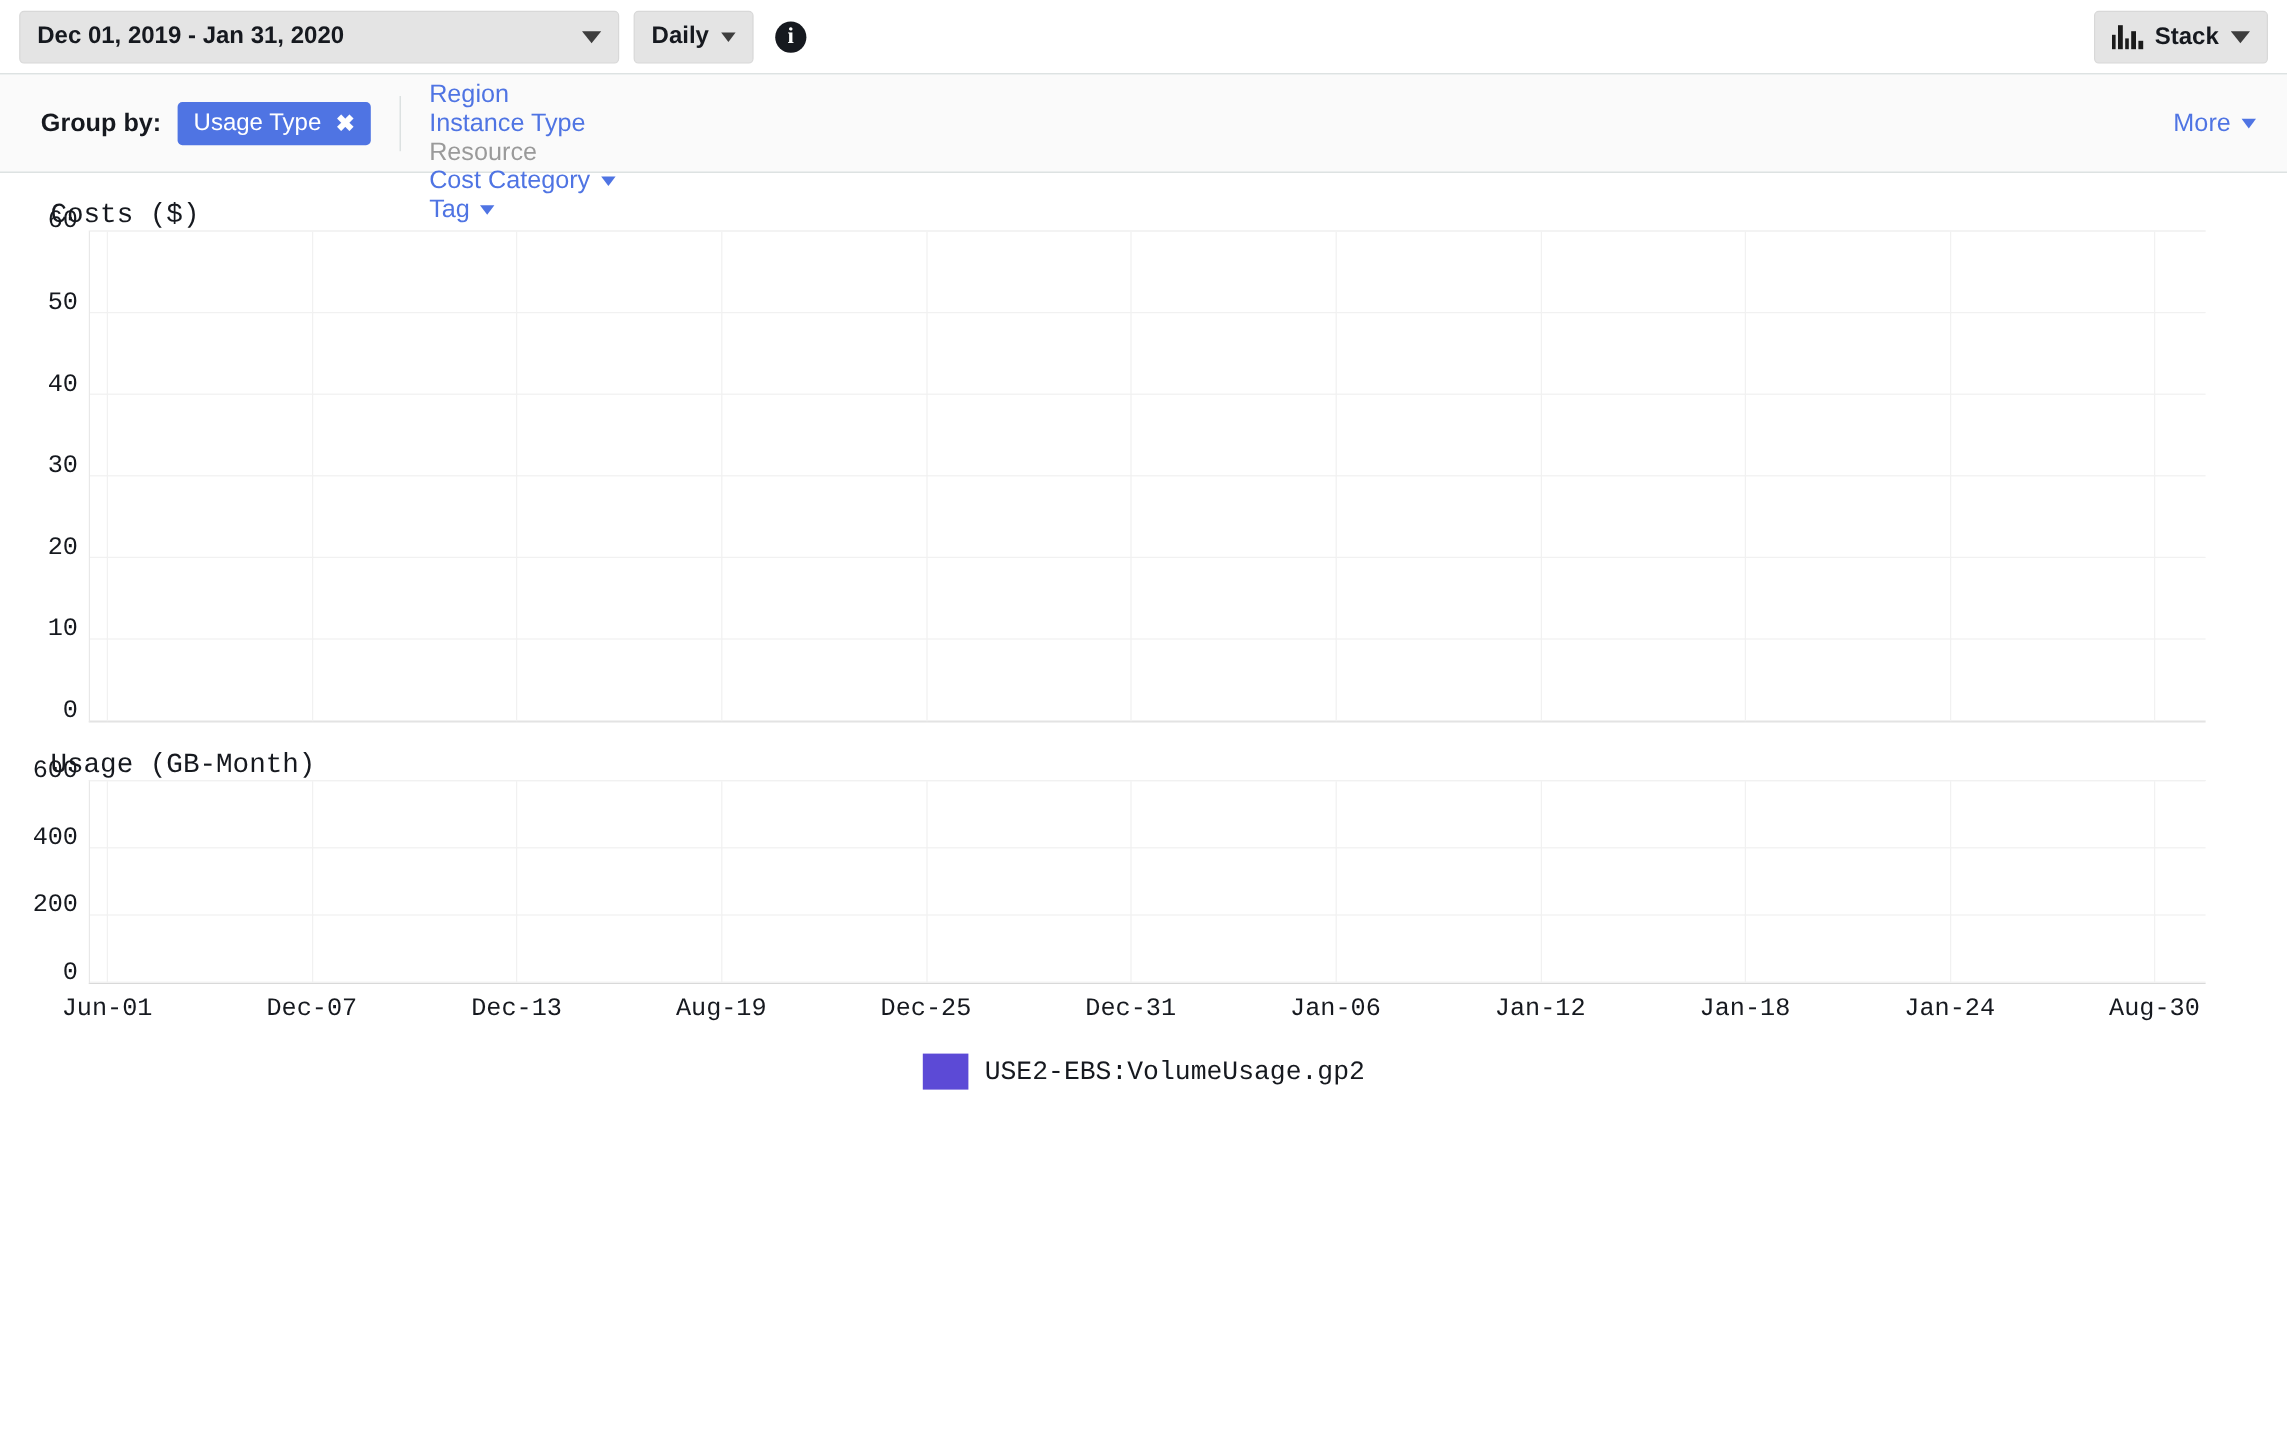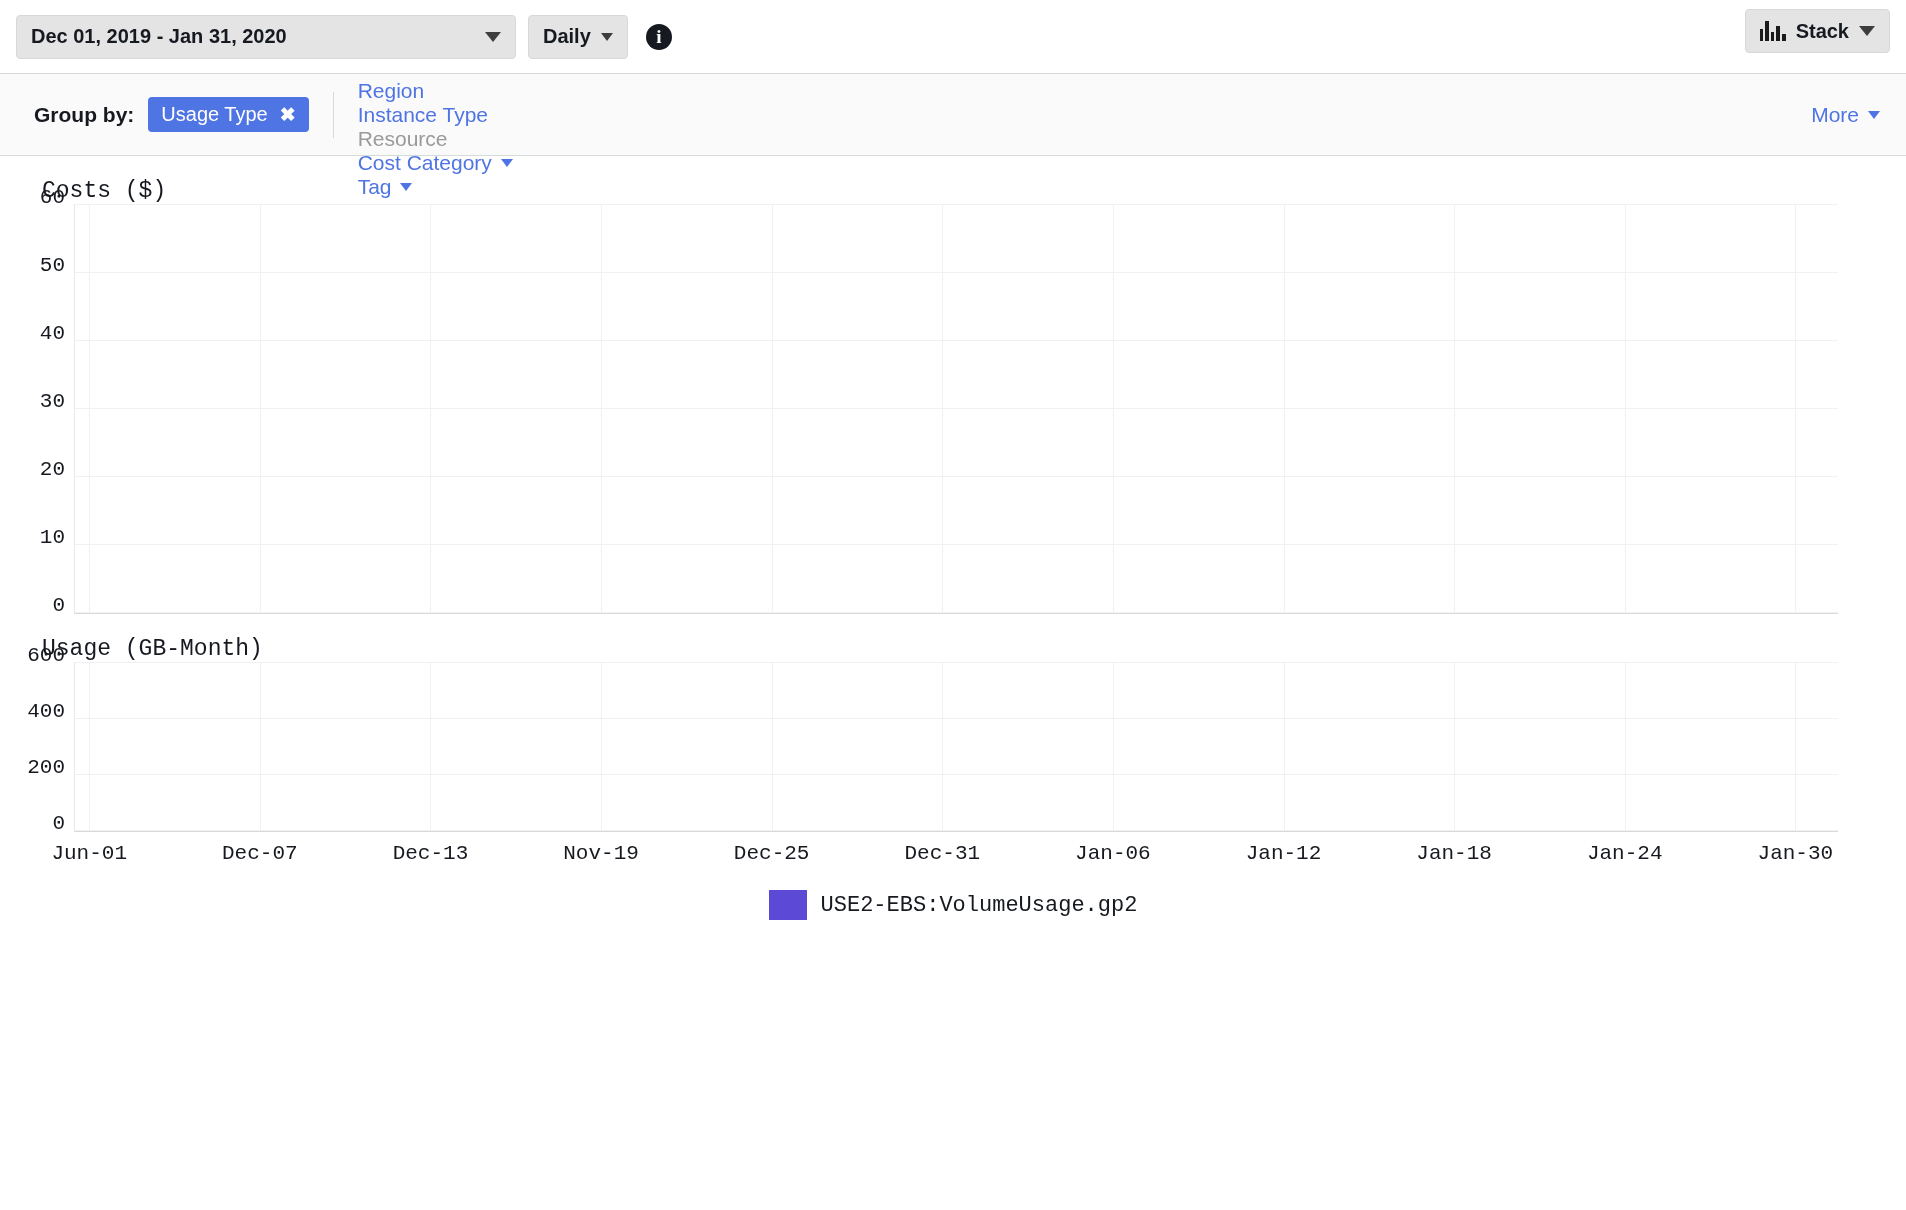--- a/index.html
+++ b/index.html
@@ -5,21 +5,21 @@
   * { box-sizing: border-box; margin: 0; padding: 0; }
   html, body {
     width: 1906px; height: 1210px;
     background: #ffffff;
     font-family: "Liberation Sans", sans-serif;
     overflow: hidden;
   }
 
   
   #toolbar {
-    height: 74px;
+    height: 62px;
     display: flex;
     align-items: center;
     padding: 0 16px;
     background: #ffffff;
     border-bottom: 1px solid #d5dbdb;
     position: relative;
   }
   .pill {
     background: #e4e4e4;
     border: 1px solid #d8d8d8;
@@ -706,27 +706,27 @@
         <div class="vgridline" style="left: 78.2258%;"></div>
         <div class="vgridline" style="left: 87.9032%;"></div>
         <div class="vgridline" style="left: 97.5806%;"></div>
       </div>
   </div>
 
   <div class="xaxis" id="xaxis">
       <div class="xtick" style="left: 0.806452%;">Jun-01</div>
       <div class="xtick" style="left: 10.4839%;">Dec-07</div>
       <div class="xtick" style="left: 20.1613%;">Dec-13</div>
-      <div class="xtick" style="left: 29.8387%;">Nov-19</div>
+      <div class="xtick" style="left: 29.8387%;">Aug-19</div>
       <div class="xtick" style="left: 39.5161%;">Dec-25</div>
       <div class="xtick" style="left: 49.1935%;">Dec-31</div>
       <div class="xtick" style="left: 58.871%;">Jan-06</div>
       <div class="xtick" style="left: 68.5484%;">Jan-12</div>
       <div class="xtick" style="left: 78.2258%;">Jan-18</div>
       <div class="xtick" style="left: 87.9032%; text-align: center;">Jan-24</div>
-      <div class="xtick" style="left: 97.5806%;">Jan-30</div>
+      <div class="xtick" style="left: 97.5806%;">Aug-30</div>
     </div>
 
   <div id="legend">
     <span id="legend-swatch" style="background: rgb(92, 74, 214);"></span>
     <span>USE2-EBS:VolumeUsage.gp2</span>
   </div>
 </div>
 
 </body></html>

